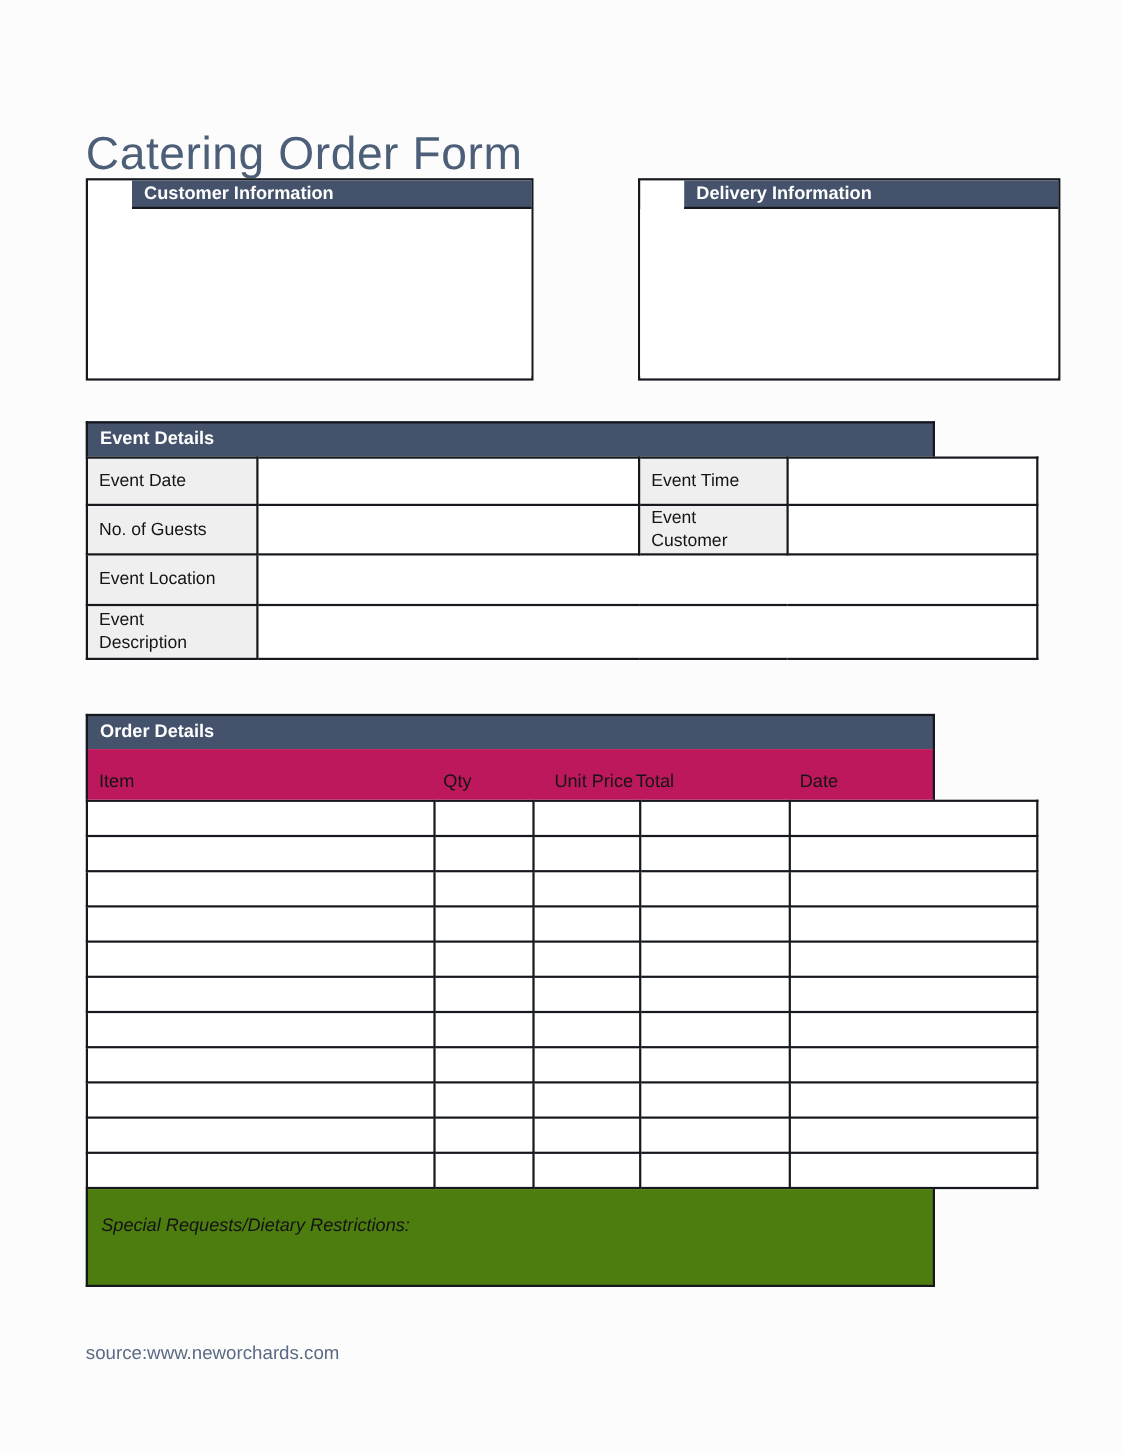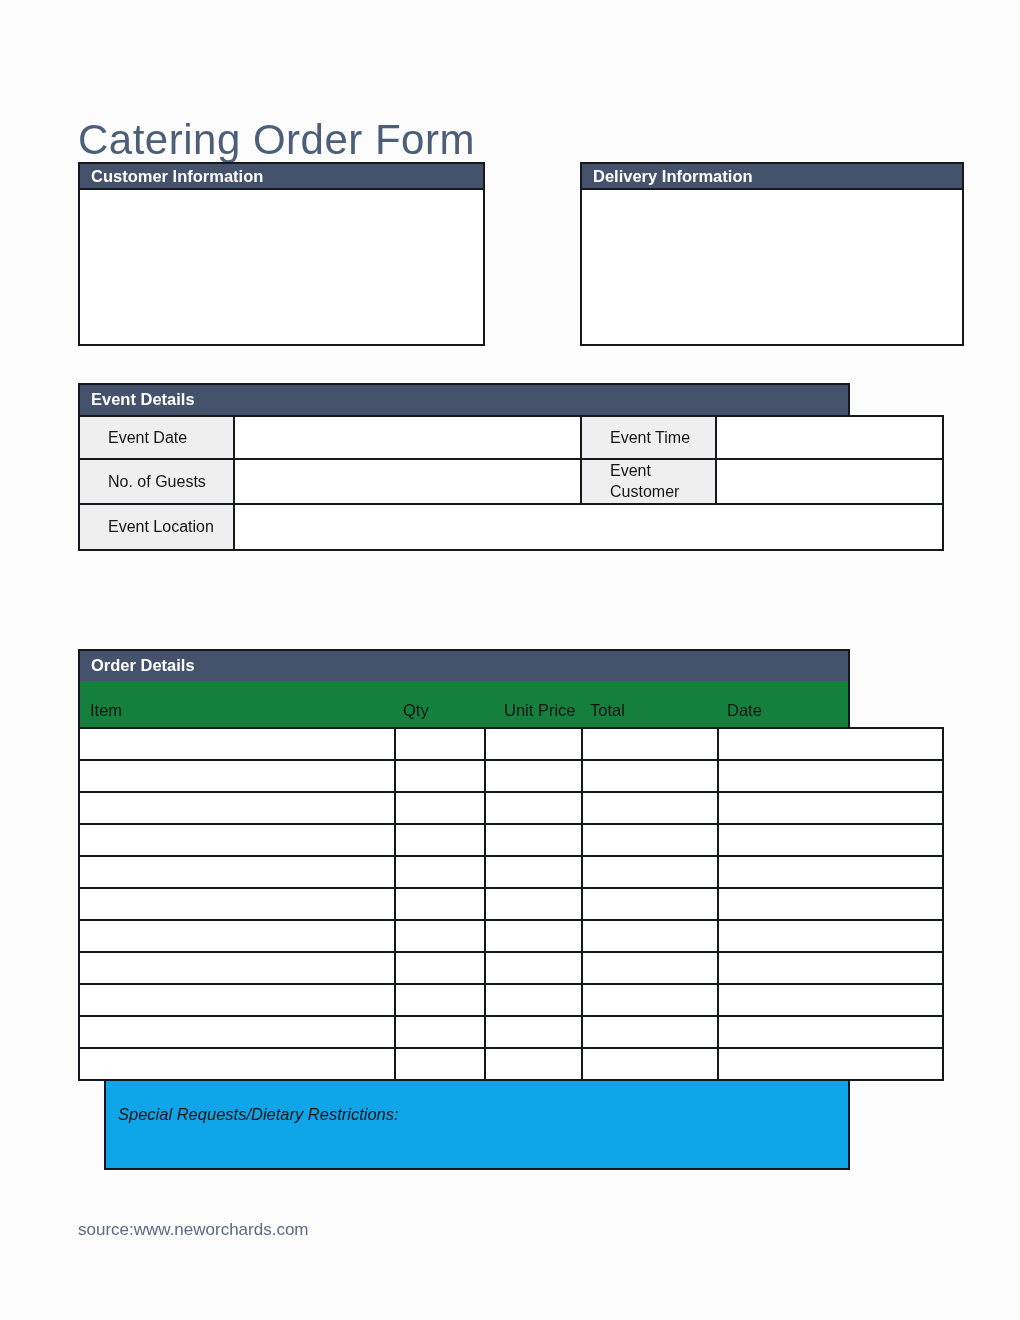--- a/index.html
+++ b/index.html
@@ -32,53 +32,52 @@
     position:absolute;top:162px;height:184px;
     border:2px solid var(--border);background:#fff;
   }
   .info-box.customer{left:78px;width:407px;}
   .info-box.delivery{left:580px;width:384px;}
   .band{
     background:var(--band-bg);color:var(--band-text);
     font-size:16.5px;font-weight:700;
     padding-left:11px;white-space:nowrap;
   }
-  .info-box .band{height:26px;line-height:25px;border-bottom:2px solid var(--border);}
+  .info-box .band{height:26px;line-height:25px;border-bottom:2px solid var(--border);margin-left:40px;}
   .info-box .box-body{height:152px;background:#fff;}
   
   .section{position:absolute;left:78px;width:772px;}
   .section-band{
     height:32px;line-height:29px;
     border:2px solid var(--border);border-bottom:0;
   }
   .event-section{top:383px;}
   .order-section{top:649px;}
   table{border-collapse:collapse;width:864px;table-layout:fixed;}
   td{border:2px solid var(--border);font-size:16px;vertical-align:middle;}
-  .lbl{background:var(--label-bg);padding-left:28px;}
+  .lbl{background:var(--label-bg);padding-left:10px;}
   .inp{background:#fff;}
   .wrap-narrow{display:inline-block;max-width:84px;line-height:1.3;}
   .wrap-mid{display:inline-block;max-width:105px;line-height:1.3;}
   
   .order-header-row{
     position:relative;height:46px;
     border:2px solid var(--border);border-top:0;border-bottom:0;
-    background:#15803d;
+    background:#be185d;
   }
   .col-header{position:absolute;bottom:7px;font-size:16.5px;white-space:nowrap;}
   .ch-item{left:10px;}
   .ch-qty{left:323px;}
   .ch-unit-price{left:412px;margin-left:12px;}
-  .ch-total{left:510px;}
+  .ch-total{left:498px;}
   .ch-notes{left:647px;}
   .order-table td{height:32px;}
   .special-box{
-    height:89px;border:2px solid var(--border);border-top:0;background:#0ea5e9;
+    height:89px;border:2px solid var(--border);border-top:0;background:#4d7c0f;
     padding:24px 0 0 12px;
-    margin-left:26px;
   }
   .special-label{font-style:italic;font-size:16.5px;}
   .footer-source{
     position:absolute;left:78px;top:1220px;
     font-size:17px;color:var(--footer-text);white-space:nowrap;
   }
 </style>
 </head>
 <body>
 
@@ -115,20 +114,24 @@
       <tr style="height:45px">
         <td class="lbl">No. of Guests</td>
         <td class="inp"></td>
         <td class="lbl"><span class="wrap-narrow">Event Customer</span></td>
         <td class="inp"></td>
       </tr>
       <tr style="height:46px">
         <td class="lbl">Event Location</td>
         <td class="inp" colspan="3"></td>
       </tr>
+      <tr style="height:49px">
+        <td class="lbl"><span class="wrap-mid">Event Description</span></td>
+        <td class="inp" colspan="3"></td>
+      </tr>
     </tbody>
       </table>
   </div>
 
   <div class="section order-section">
     <div class="band section-band">Order Details</div>
 
     <div class="order-header-row">
       <span class="col-header ch-item">Item</span>
       <span class="col-header ch-qty">Qty</span>

